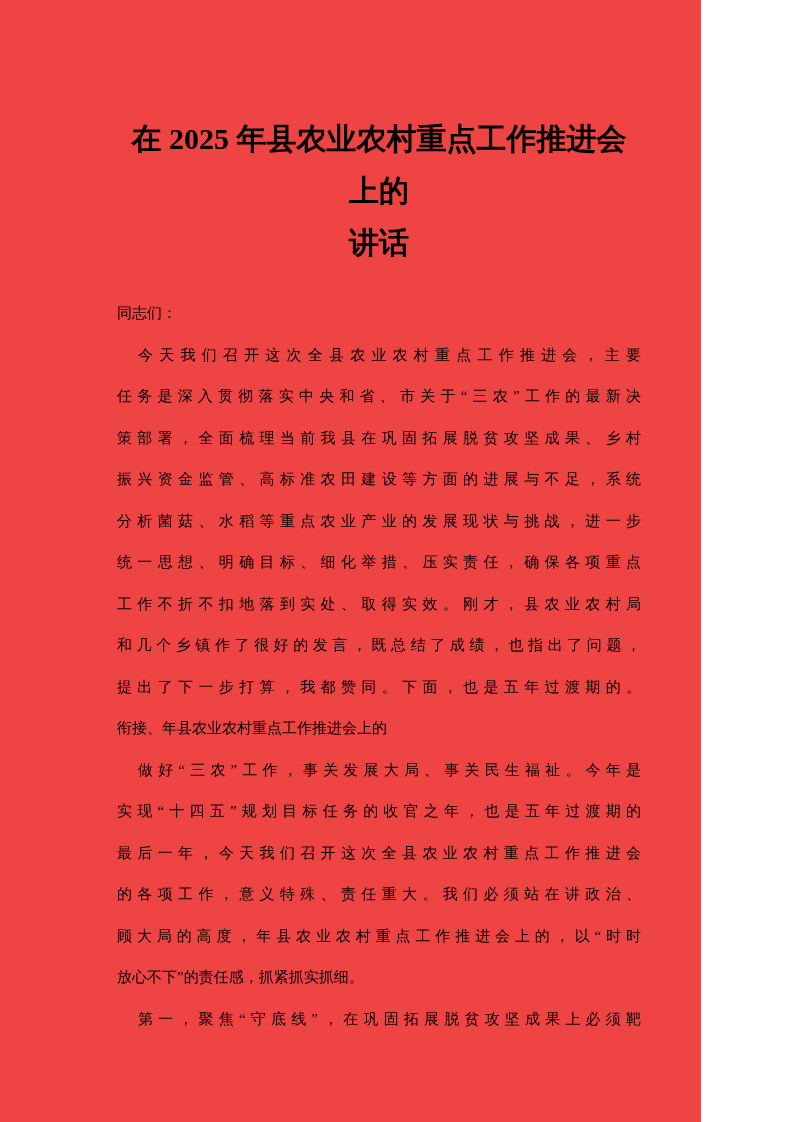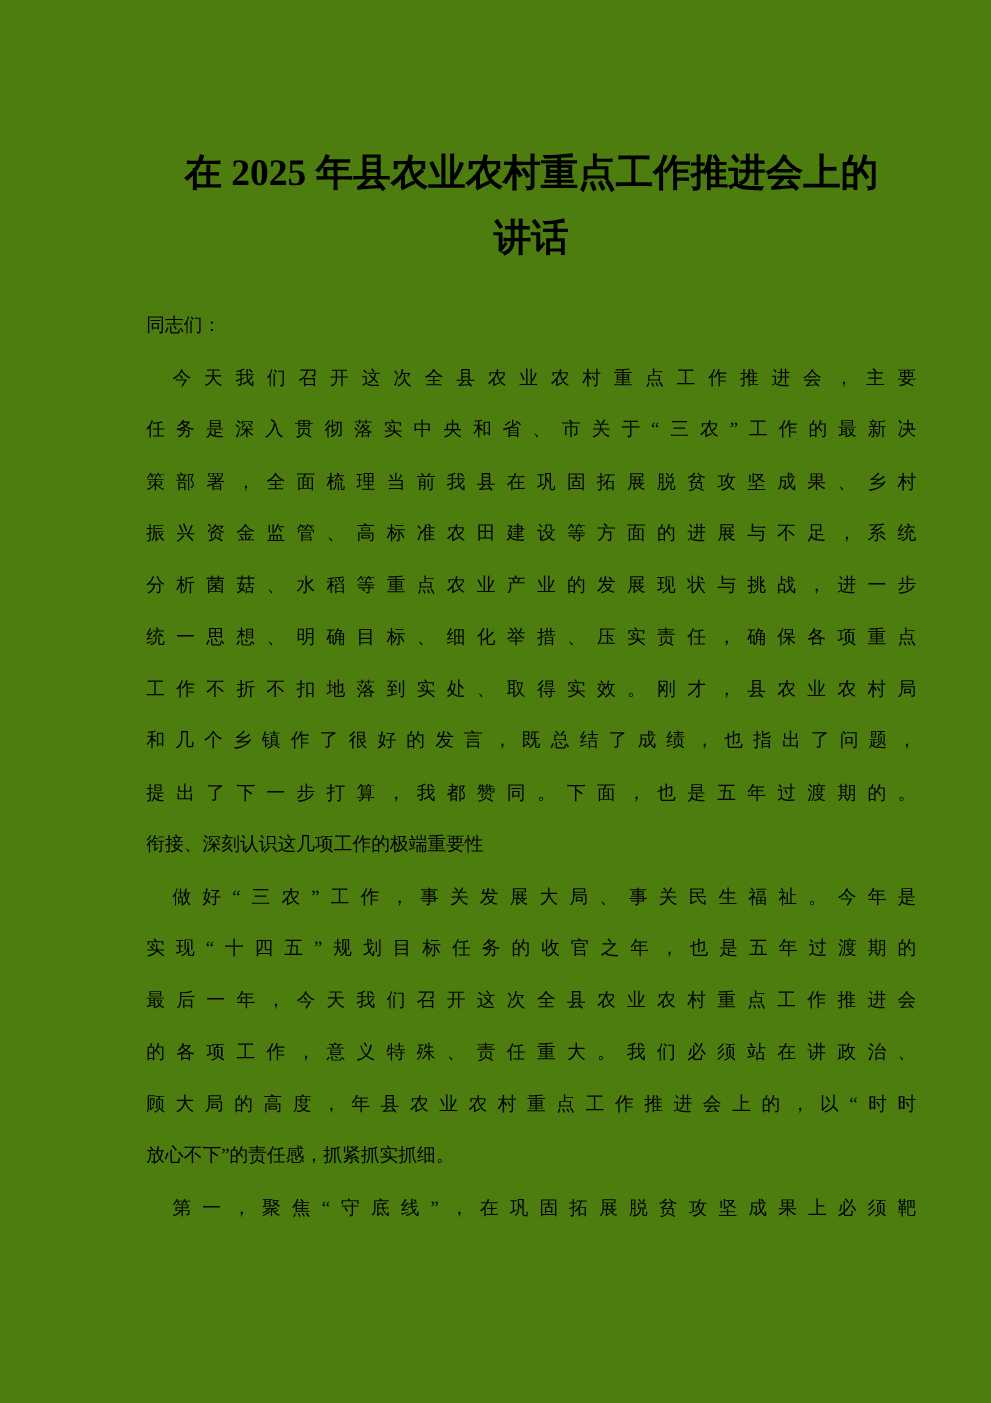--- a/index.html
+++ b/index.html
@@ -3,23 +3,23 @@
 <meta charset="utf-8">
 <style>
   * { margin: 0; padding: 0; box-sizing: border-box; }
   html, body {
     width: 793px;
     height: 1122px;
     background: #ffffff;
   }
   .page {
     position: relative;
-    width: 793px;
+    width: 701px;
     height: 1122px;
-    background: #4d7c0f;
+    background: #ef4444;
     color: #000000;
     padding: 113px 60px 0 117px;
     overflow: hidden;
     font-family: "Liberation Serif", "DejaVu Serif", serif;
   }
   .title {
     font-size: 30px;
     font-weight: 700;
     line-height: 52px;
     text-align: center;
@@ -63,21 +63,21 @@
         <div class="line">任务是深入贯彻落实中央和省、市关于“三农”工作的最新决</div>
         <div class="line">策部署，全面梳理当前我县在巩固拓展脱贫攻坚成果、乡村</div>
         <div class="line">振兴资金监管、高标准农田建设等方面的进展与不足，系统</div>
         <div class="line">分析菌菇、水稻等重点农业产业的发展现状与挑战，进一步</div>
         <div class="line">统一思想、明确目标、细化举措、压实责任，确保各项重点</div>
         <div class="line">工作不折不扣地落到实处、取得实效。刚才，县农业农村局</div>
         <div class="line">和几个乡镇作了很好的发言，既总结了成绩，也指出了问题，</div>
         <div class="line">提出了下一步打算，我都赞同。下面，也是五年过渡期的。</div>
       </div>
       <div class="paragraph">
-        <div class="line no-justify">衔接、深刻认识这几项工作的极端重要性</div>
+        <div class="line no-justify">衔接、年县农业农村重点工作推进会上的</div>
       </div>
       <div class="paragraph">
         <div class="line indent">做好“三农”工作，事关发展大局、事关民生福祉。今年是</div>
         <div class="line">实现“十四五”规划目标任务的收官之年，也是五年过渡期的</div>
         <div class="line">最后一年，今天我们召开这次全县农业农村重点工作推进会</div>
         <div class="line">的各项工作，意义特殊、责任重大。我们必须站在讲政治、</div>
         <div class="line">顾大局的高度，年县农业农村重点工作推进会上的，以“时时</div>
         <div class="line no-justify">放心不下”的责任感，抓紧抓实抓细。</div>
       </div>
       <div class="paragraph">

